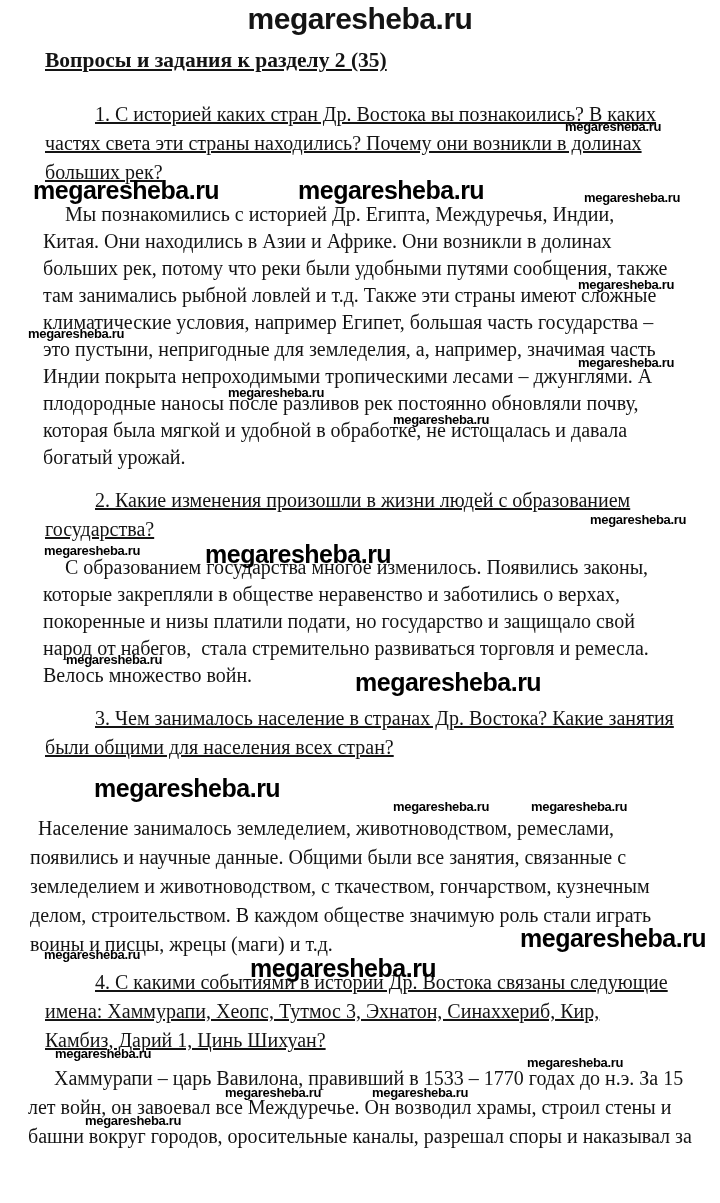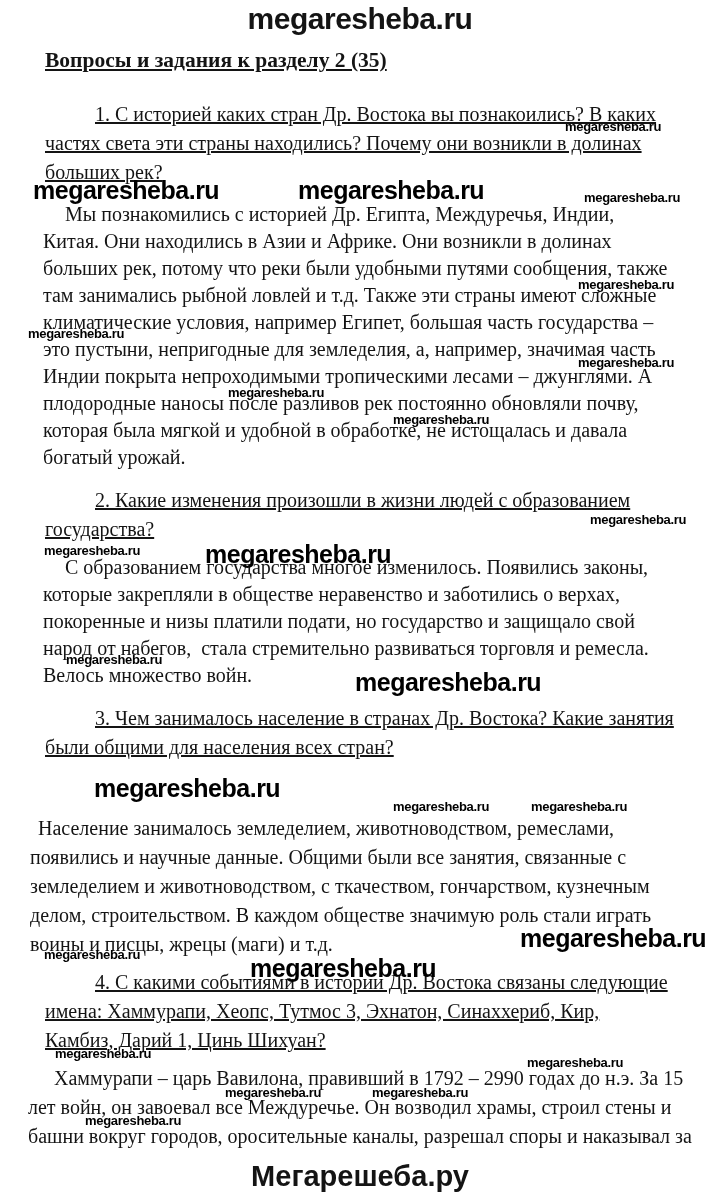--- a/index.html
+++ b/index.html
@@ -103,21 +103,21 @@
   <p id="a3" class="para a">Население занималось земледелием, животноводством, ремеслами,
 появились и научные данные. Общими были все занятия, связанные с
 земледелием и животноводством, с ткачеством, гончарством, кузнечным
 делом, строительством. В каждом обществе значимую роль стали играть
 воины и писцы, жрецы (маги) и т.д.</p>
 
   <p id="q4" class="para q">4. С какими событиями в истории Др. Востока связаны следующие
 имена: Хаммурапи, Хеопс, Тутмос 3, Эхнатон, Синаххериб, Кир,
 Камбиз, Дарий 1, Цинь Шихуан?</p>
 
-  <p id="a4" class="para a">Хаммурапи – царь Вавилона, правивший в 1792 – 2990 годах до н.э. За 15
+  <p id="a4" class="para a">Хаммурапи – царь Вавилона, правивший в 1533 – 1770 годах до н.э. За 15
 лет войн, он завоевал все Междуречье. Он возводил храмы, строил стены и
 башни вокруг городов, оросительные каналы, разрешал споры и наказывал за</p>
 
   <div id="wm-layer">
       <span class="wm small" style="left: 565px; top: 119px;">megaresheba.ru</span>
       <span class="wm large" style="left: 33px; top: 176px;">megaresheba.ru</span>
       <span class="wm large" style="left: 298px; top: 176px;">megaresheba.ru</span>
       <span class="wm small" style="left: 584px; top: 190px;">megaresheba.ru</span>
       <span class="wm small" style="left: 578px; top: 277px;">megaresheba.ru</span>
       <span class="wm small" style="left: 28px; top: 326px;">megaresheba.ru</span>
@@ -135,15 +135,14 @@
       <span class="wm large" style="left: 520px; top: 924px;">megaresheba.ru</span>
       <span class="wm small" style="left: 44px; top: 947px;">megaresheba.ru</span>
       <span class="wm large" style="left: 250px; top: 954px;">megaresheba.ru</span>
       <span class="wm small" style="left: 55px; top: 1046px;">megaresheba.ru</span>
       <span class="wm small" style="left: 527px; top: 1055px;">megaresheba.ru</span>
       <span class="wm small" style="left: 225px; top: 1085px;">megaresheba.ru</span>
       <span class="wm small" style="left: 372px; top: 1085px;">megaresheba.ru</span>
       <span class="wm small" style="left: 85px; top: 1113px;">megaresheba.ru</span>
     </div>
 
-  <div class="bottom-wm">Мегарешеба.ру</div>
 
 </div>
 
 </body></html>

